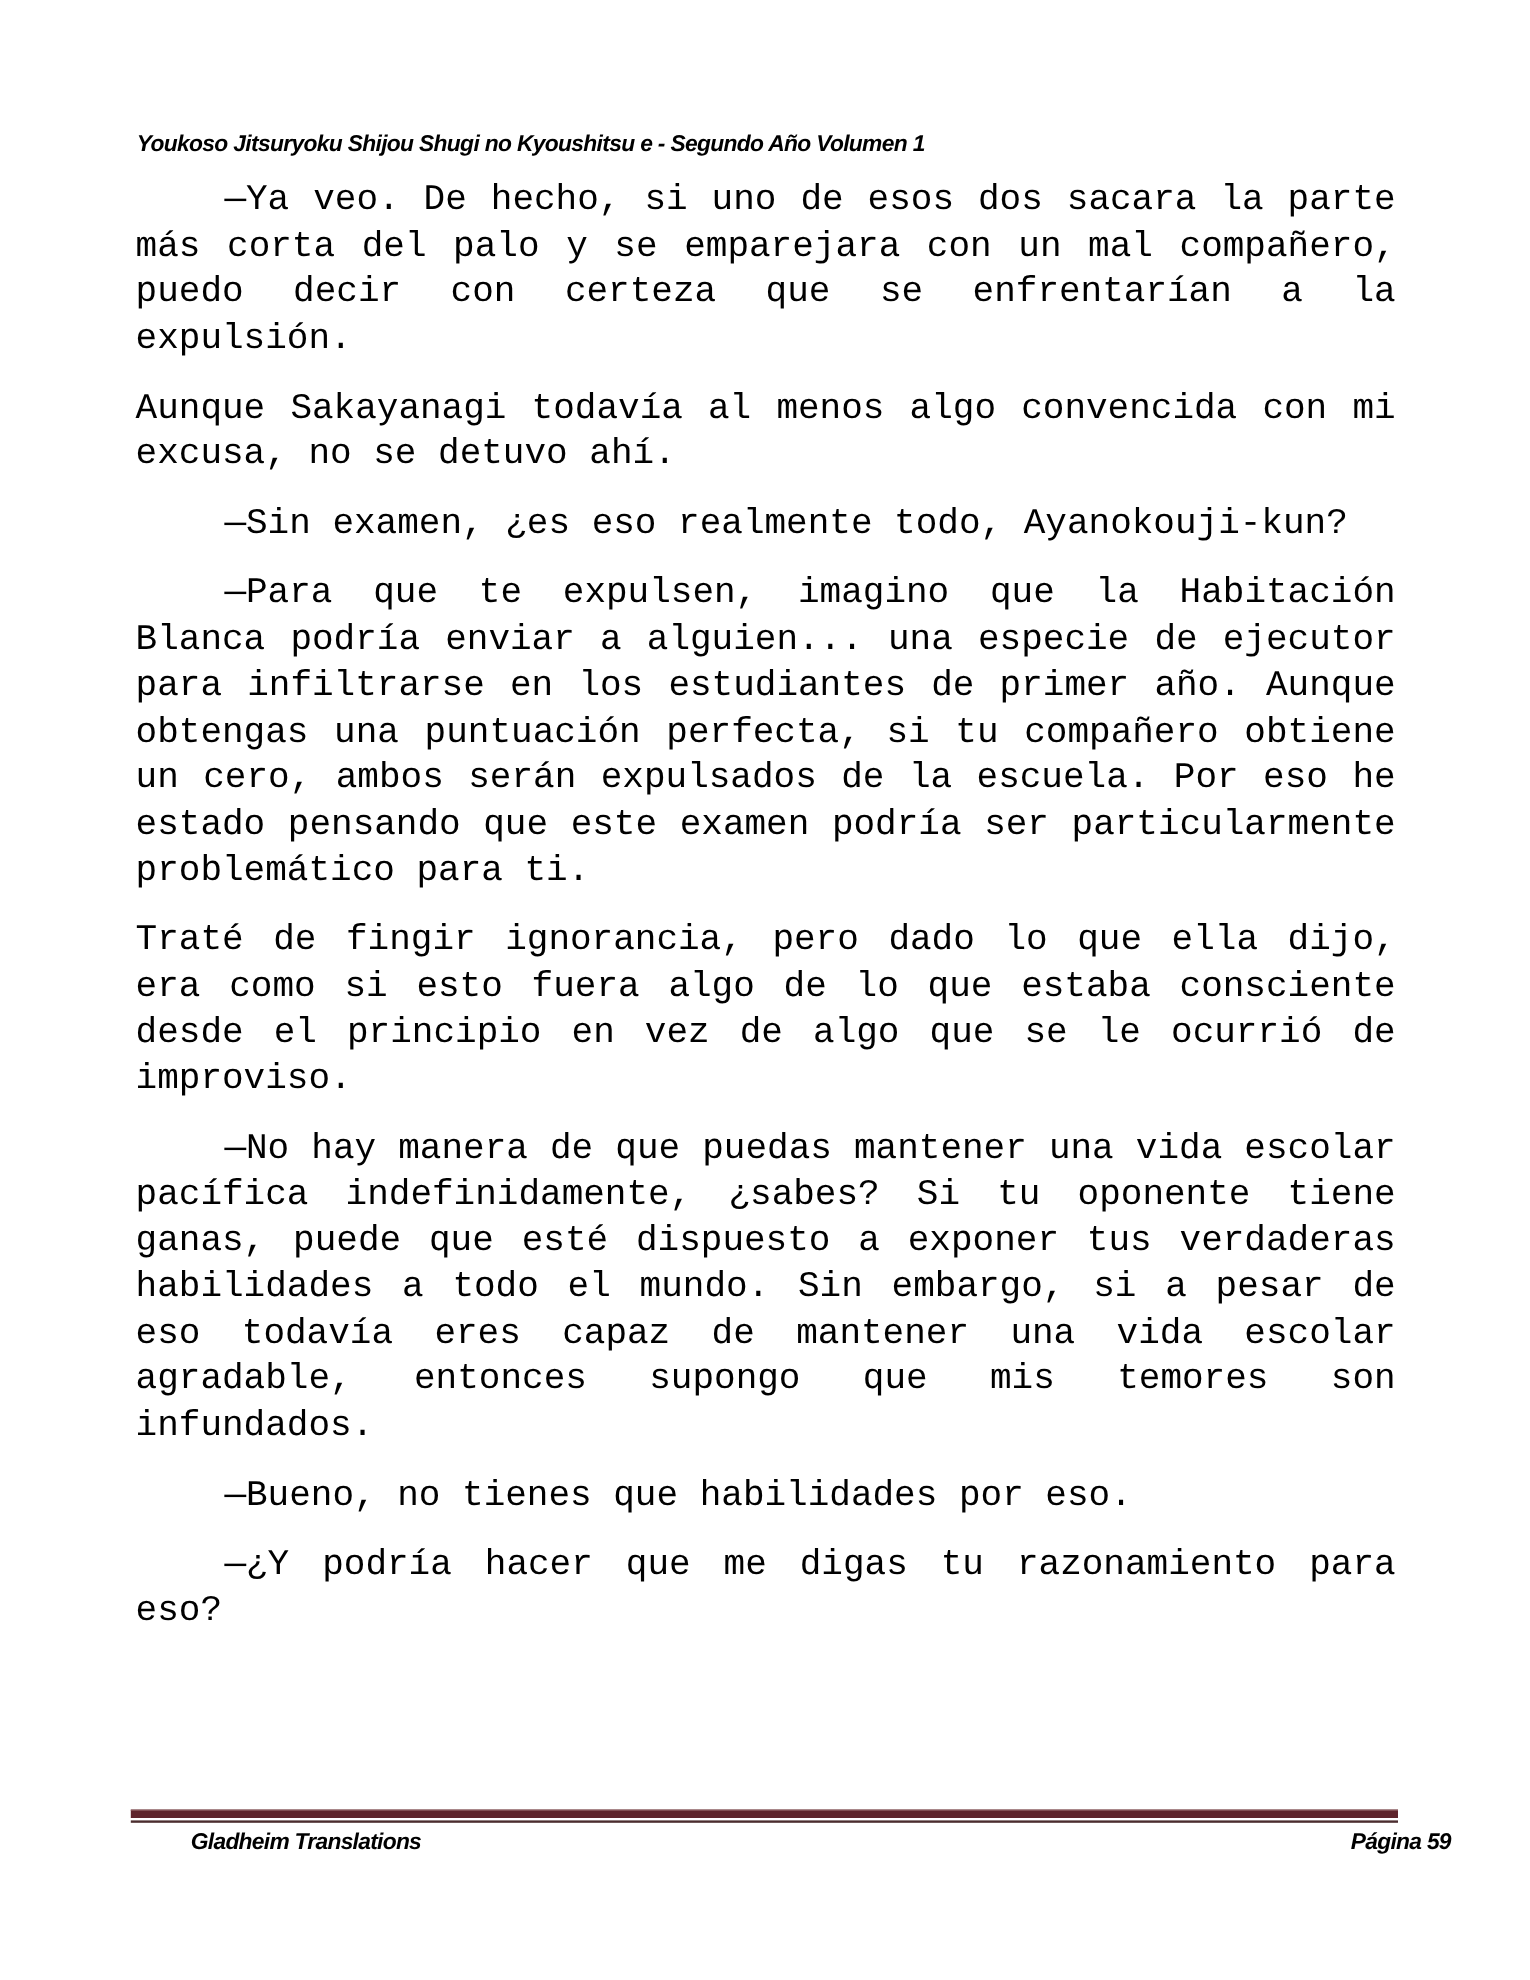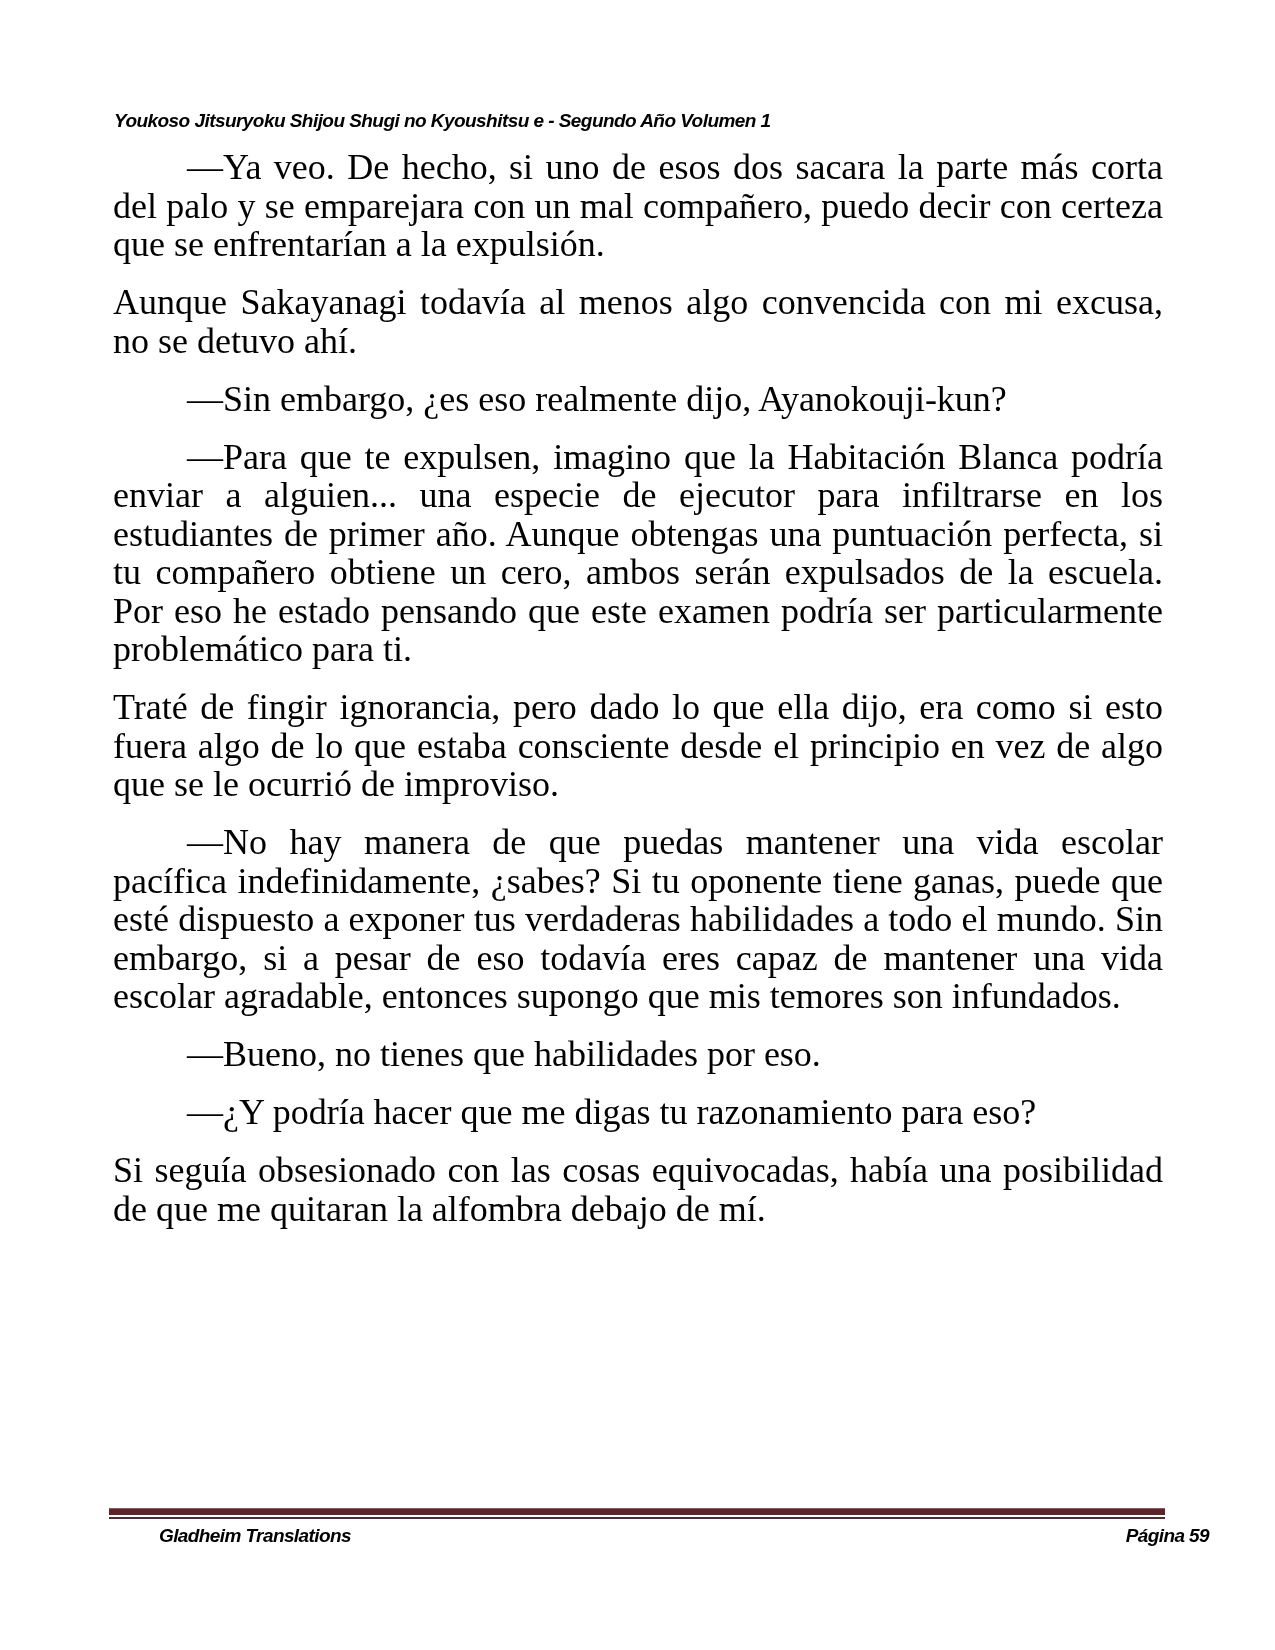--- a/index.html
+++ b/index.html
@@ -27,22 +27,22 @@
     letter-spacing: -0.55px;
     white-space: nowrap;
     line-height: 26px;
     margin-top: 36px;
   }
   .body-text {
     position: absolute;
     left: 113px;
     top: 148px;
     width: 1050px;
-    font-family: Liberation Serif, serif;
-    font-size: 36px;
+    font-family: Liberation Mono, monospace;
+    font-size: 30px;
     line-height: 38.5px;
   }
   .para {
     margin: 0 0 19.5px 0;
     text-align: justify;
     text-align-last: left;
   }
   .para.dialogue {
     text-indent: 74px;
   }
@@ -84,27 +84,26 @@
 </head>
 <body>
 
 <div class="page-header">
   <span>Youkoso Jitsuryoku Shijou Shugi no Kyoushitsu e - Segundo Año Volumen 1</span>
 </div>
 
 <div class="body-text">
   <p class="para dialogue">—Ya veo. De hecho, si uno de esos dos sacara la parte más corta del palo y se emparejara con un mal compañero, puedo decir con certeza que se enfrentarían a la expulsión.</p>
   <p class="para">Aunque Sakayanagi todavía al menos algo convencida con mi excusa, no se detuvo ahí.</p>
-  <p class="para dialogue">—Sin embargo, ¿es eso realmente dijo, Ayanokouji-kun?</p>
+  <p class="para dialogue">—Sin examen, ¿es eso realmente todo, Ayanokouji-kun?</p>
   <p class="para dialogue">—Para que te expulsen, imagino que la Habitación Blanca podría enviar a alguien... una especie de ejecutor para infiltrarse en los estudiantes de primer año. Aunque obtengas una puntuación perfecta, si tu compañero obtiene un cero, ambos serán expulsados de la escuela. Por eso he estado pensando que este examen podría ser particularmente problemático para ti.</p>
   <p class="para">Traté de fingir ignorancia, pero dado lo que ella dijo, era como si esto fuera algo de lo que estaba consciente desde el principio en vez de algo que se le ocurrió de improviso.</p>
   <p class="para dialogue">—No hay manera de que puedas mantener una vida escolar pacífica indefinidamente, ¿sabes? Si tu oponente tiene ganas, puede que esté dispuesto a exponer tus verdaderas habilidades a todo el mundo. Sin embargo, si a pesar de eso todavía eres capaz de mantener una vida escolar agradable, entonces supongo que mis temores son infundados.</p>
   <p class="para dialogue">—Bueno, no tienes que habilidades por eso.</p>
   <p class="para dialogue">—¿Y podría hacer que me digas tu razonamiento para eso?</p>
-  <p class="para">Si seguía obsesionado con las cosas equivocadas, había una posibilidad de que me quitaran la alfombra debajo de mí.</p>
 </div>
 
 <div class="footer-rule">
   <div class="thick"></div>
   <div class="gap"></div>
   <div class="thin"></div>
 </div>
 
 <div class="page-footer">
   <span>Gladheim Translations</span>

